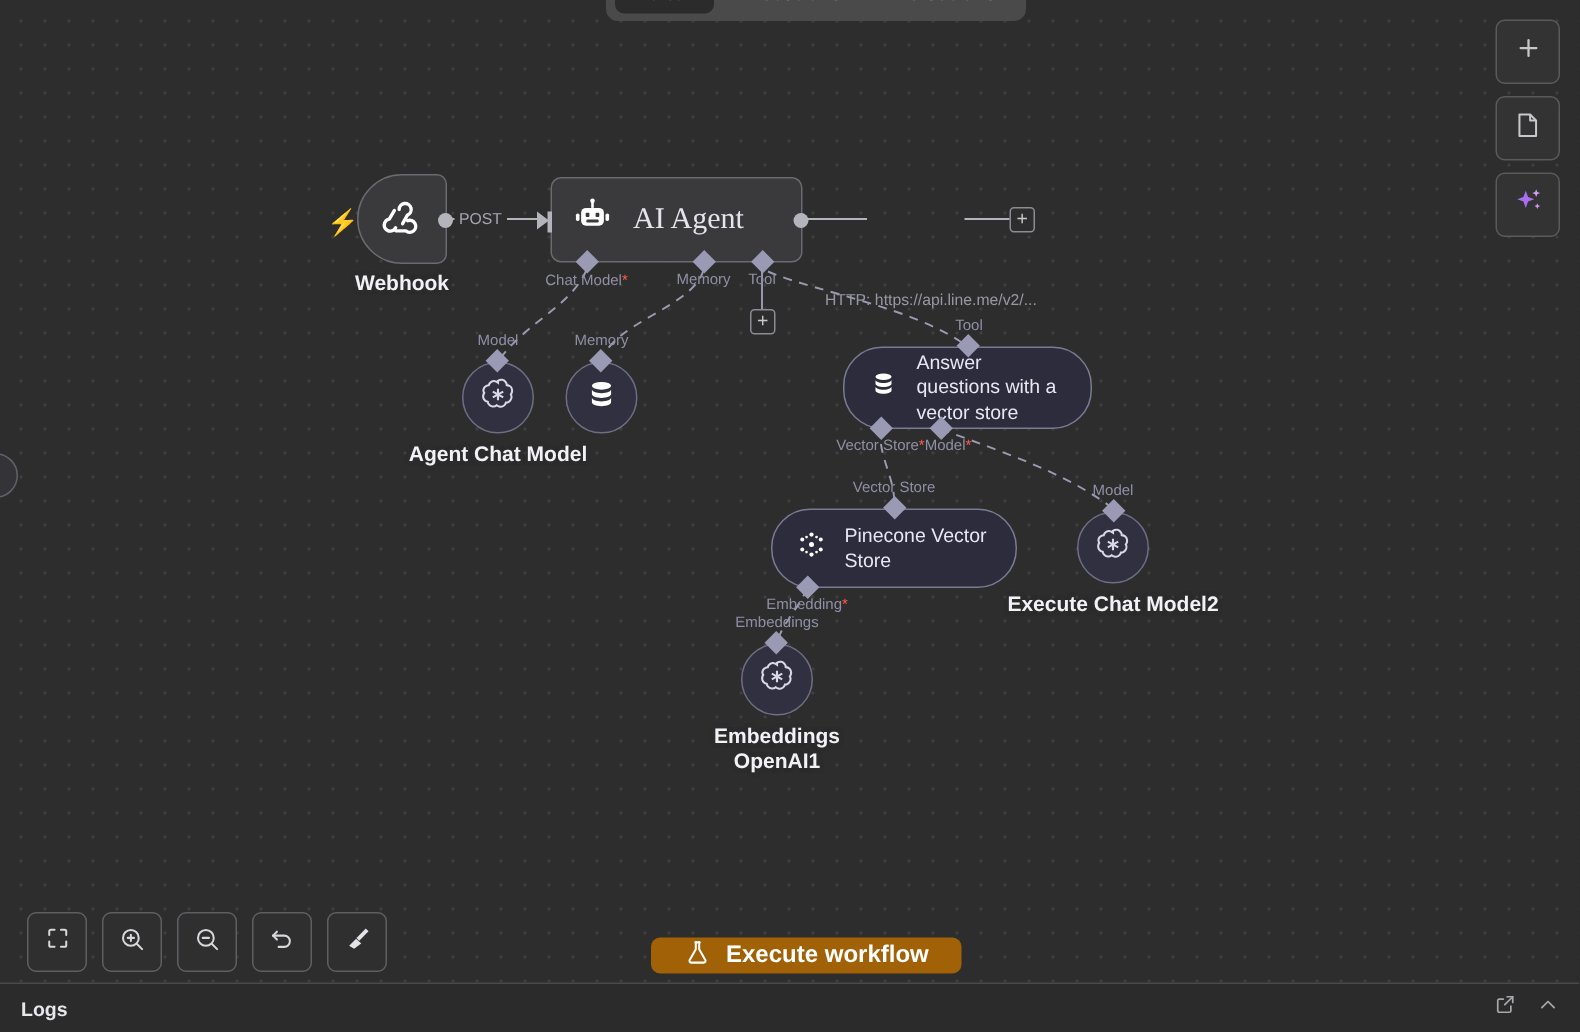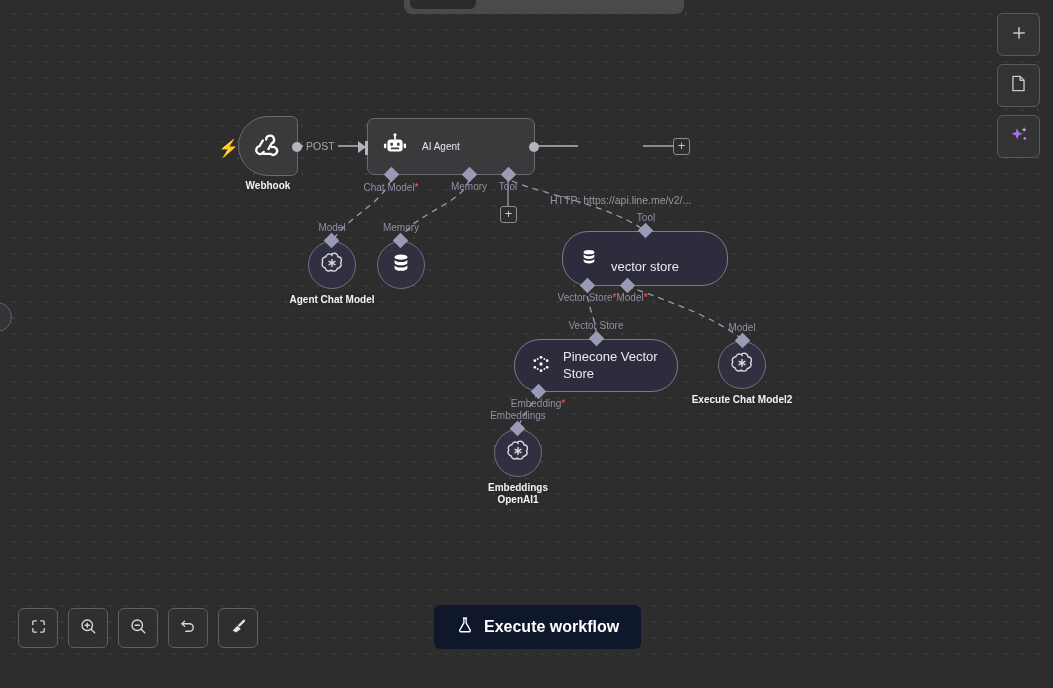--- a/index.html
+++ b/index.html
@@ -70,22 +70,22 @@
     background: #2f2f2f;
     border: 1px solid #5f5f63;
     border-radius: 6px;
     display: flex; align-items: center; justify-content: center;
     color: #d8d8dc;
   }
 
   
   #execute-btn {
     position: absolute; left: 434px; bottom: 39px;
-    height: 44px; padding: 0 22px;
-    background: #0f172a;
+    height: 24px; padding: 0 22px;
+    background: #a16207;
     border: none; border-radius: 6px;
     display: flex; align-items: center; gap: 10px;
     color: #ffffff; font-size: 16px; font-weight: bold;
     font-family: "Liberation Sans", sans-serif;
     z-index: 30;
   }
 
   
   #logs-bar {
     position: absolute; left: 0; bottom: 0;
@@ -117,27 +117,28 @@
     border: 1px solid #6a6a70;
     border-radius: 7px;
     display: flex; align-items: center;
     position: relative;
   }
   .node-box.trigger {
     border-top-left-radius: 32px;
     border-bottom-left-radius: 32px;
   }
   .node-title {
-    color: #e4e4ec; font-size: 10px;
+    color: #e4e4ec; font-size: 20px;
     white-space: nowrap;
+    font-family: Liberation Serif, serif;
   }
   .node-label {
     position: absolute; left: 50%; transform: translateX(-50%);
     white-space: nowrap;
-    color: #f2f2f6; font-size: 10px; font-weight: bold;
+    color: #f2f2f6; font-size: 14px; font-weight: bold;
     text-align: center;
     text-shadow: 0 0 3px #2d2d2d, 0 0 3px #2d2d2d;
   }
 
   
   .subnode-circle {
     width: 48px; height: 48px;
     border-radius: 50%;
     background: #303040;
     border: 1px solid #6e6e82;
@@ -331,21 +332,21 @@
       <div class="port-label" style="left:84px; top:-19px;">Tool</div>
       <div class="subnode-pill" style="width:166px; height:55px;">
         <span>
           <svg width="20" height="20" viewBox="0 0 24 24" fill="#ffffff">
             <ellipse cx="12" cy="6.2" rx="6.4" ry="2.6"></ellipse>
             <path d="M5.6 8.5v3.2c0 1.4 2.9 2.6 6.4 2.6s6.4-1.2 6.4-2.6V8.5c0 1.4-2.9 2.6-6.4 2.6S5.6 9.9 5.6 8.5z"></path>
             <path d="M5.6 14v3.2c0 1.4 2.9 2.6 6.4 2.6s6.4-1.2 6.4-2.6V14c0 1.4-2.9 2.6-6.4 2.6S5.6 15.4 5.6 14z"></path>
           </svg>
         </span>
         <span class="subnode-title">
-          <br><span>vector store</span>
+          <span>Answer questions with a</span><br><span>vector store</span>
         </span>
       </div>
       <div class="port-diamond" style="left:20px; top:49px;"></div>
       <div class="port-label" style="left:25px; top:61px;text-align:right;">
         <span>Vector Store</span><span class="req">*</span>
       </div>
       <div class="port-diamond" style="left:60px; top:49px;"></div>
       <div class="port-label" style="left:70px; top:61px;">
         <span>Model</span><span class="req">*</span>
       </div>
@@ -496,14 +497,31 @@
   <button id="execute-btn">
     <span>
       <svg width="18" height="18" viewBox="0 0 24 24" fill="none" stroke="#ffffff" stroke-width="1.8" stroke-linejoin="round" stroke-linecap="round">
         <path d="M10 3h4"></path>
           <path d="M10.5 3v6.2L5.2 18.4A1.6 1.6 0 0 0 6.6 21h10.8a1.6 1.6 0 0 0 1.4-2.6L13.5 9.2V3"></path>
       </svg>
     </span>
     <span>Execute workflow</span>
   </button>
 
+  <div id="logs-bar">
+    <span id="logs-label">Logs</span>
+    <div id="logs-actions">
+      <span>
+        <svg width="15" height="15" viewBox="0 0 24 24" fill="none" stroke="#a8a8ae" stroke-width="1.8" stroke-linecap="round" stroke-linejoin="round">
+          <path d="M14 4h6v6"></path>
+            <path d="M20 4l-8.5 8.5"></path>
+          <path d="M18 14v5a1.5 1.5 0 0 1-1.5 1.5h-11A1.5 1.5 0 0 1 4 19V8a1.5 1.5 0 0 1 1.5-1.5H10"></path>
+        </svg>
+      </span>
+      <span>
+        <svg width="14" height="14" viewBox="0 0 24 24" fill="none" stroke="#a8a8ae" stroke-width="2" stroke-linecap="round" stroke-linejoin="round">
+          <polyline points="5,15 12,8 19,15"></polyline>
+        </svg>
+      </span>
+    </div>
+  </div>
 
 </div>
 
 </body></html>

